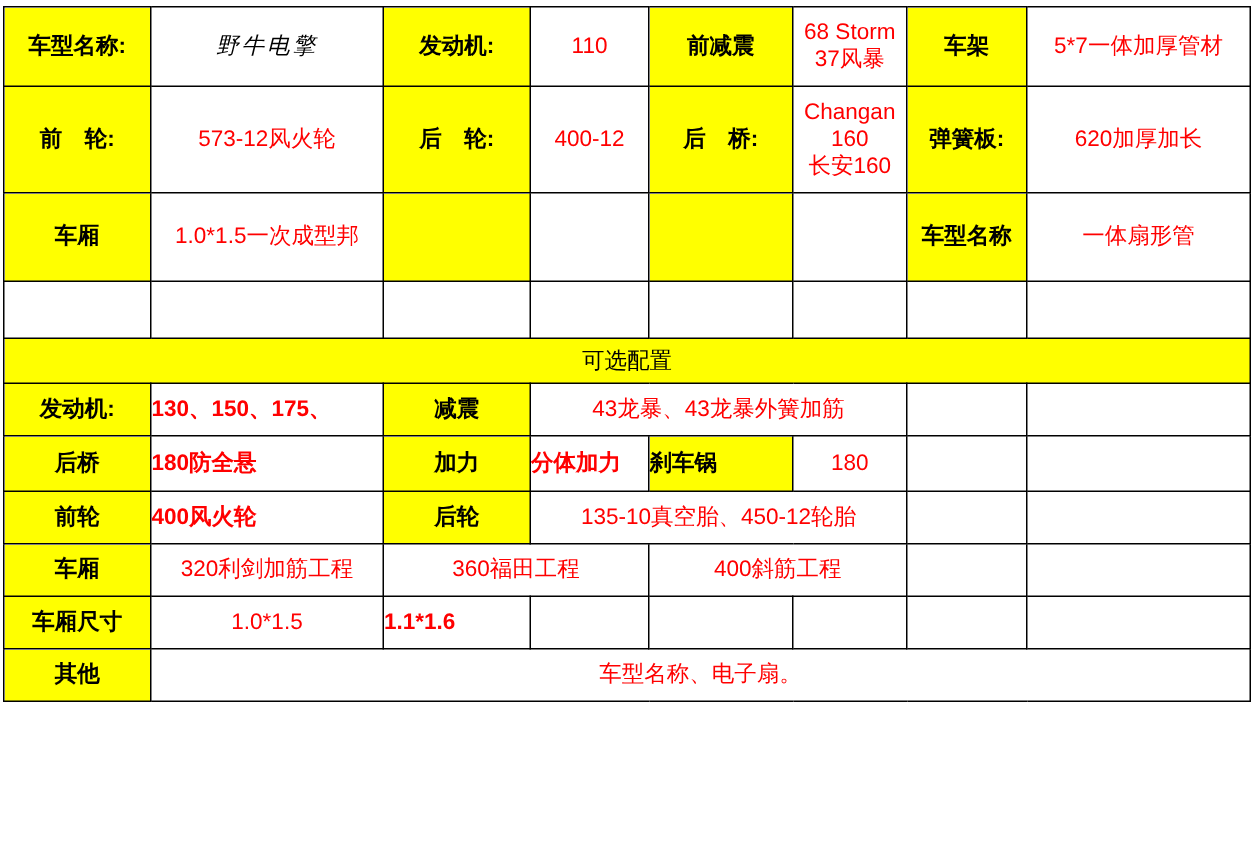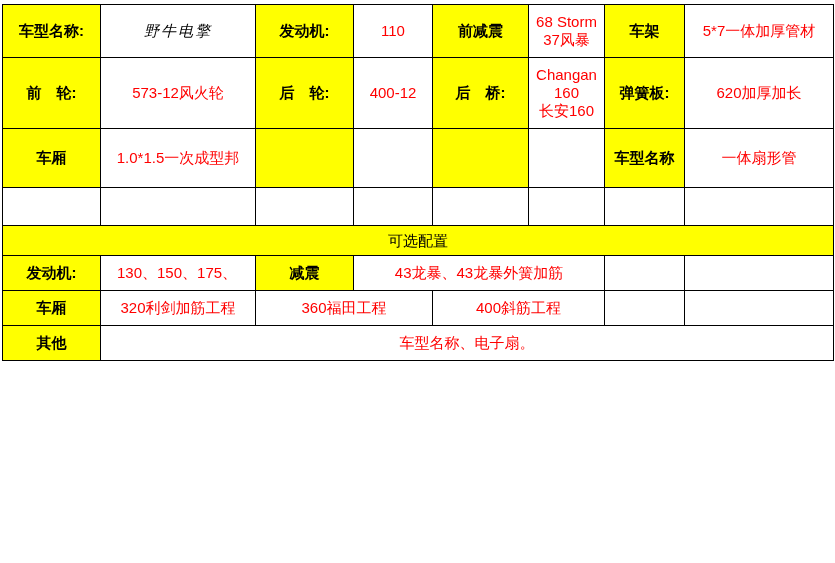--- a/index.html
+++ b/index.html
@@ -28,21 +28,21 @@
     white-space: pre-line;
     color: #000000;
     background: #ffffff;
   }
   table.spec td.y {
     background: #ffff00;
     font-weight: bold;
   }
   table.spec td.red  { color: #ff0000; }
   table.spec td.blue { color: #4472c4; }
-  table.spec td.left { text-align: left; padding-left: 16px; }
+  table.spec td.left { text-align: left; padding-left: 0; font-weight: bold; }
   table.spec td.hdr  { font-weight: normal; }
   .model-black { letter-spacing: 2px; font-style: italic; }
 </style>
 </head>
 <body>
 
 <table class="spec">
   <colgroup>
     <col style="width:98px">
       <col style="width:155px">
@@ -108,31 +108,59 @@
 
   <tr style="height:35px">
     <td class="y">发动机:</td>
     <td class="red left">130、150、175、</td>
     <td class="y">减震</td>
     <td class="red" colspan="3">43龙暴、43龙暴外簧加筋</td>
     <td></td>
     <td></td>
   </tr>
 
+  <tr style="height:37px">
+    <td class="y">后桥</td>
+    <td class="red left">180防全悬</td>
+    <td class="y">加力</td>
+    <td class="red left">分体加力</td>
+    <td class="y left">刹车锅</td>
+    <td class="red">180</td>
+    <td></td>
+    <td></td>
+  </tr>
 
+  <tr style="height:35px">
+    <td class="y">前轮</td>
+    <td class="red left">400风火轮</td>
+    <td class="y">后轮</td>
+    <td class="red" colspan="3">135-10真空胎、450-12轮胎</td>
+    <td></td>
+    <td></td>
+  </tr>
 
   <tr style="height:35px">
     <td class="y">车厢</td>
     <td class="red">320利剑加筋工程</td>
     <td class="red" colspan="2">360福田工程</td>
     <td class="red" colspan="2">400斜筋工程</td>
     <td></td>
     <td></td>
   </tr>
 
+  <tr style="height:35px">
+    <td class="y">车厢尺寸</td>
+    <td class="red">1.0*1.5</td>
+    <td class="red left">1.1*1.6</td>
+    <td></td>
+    <td></td>
+    <td></td>
+    <td></td>
+    <td></td>
+  </tr>
 
   <tr style="height:35px">
     <td class="y">其他</td>
     <td class="red" colspan="7">车型名称、电子扇。</td>
   </tr>
 
 </tbody>
   </table>
 
 </body></html>

